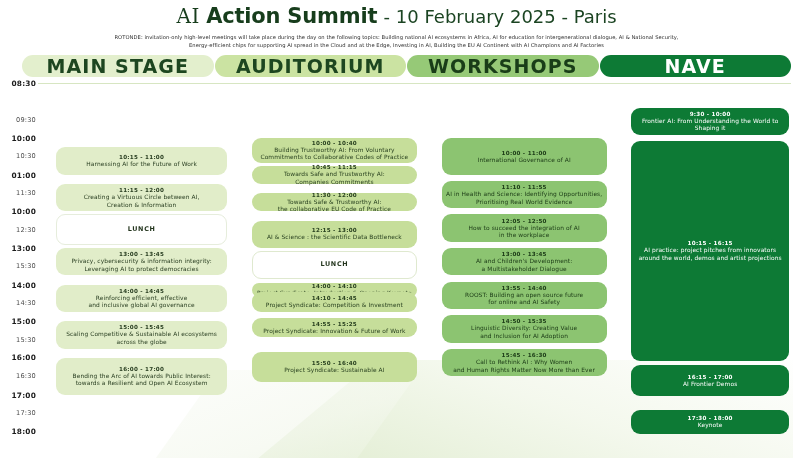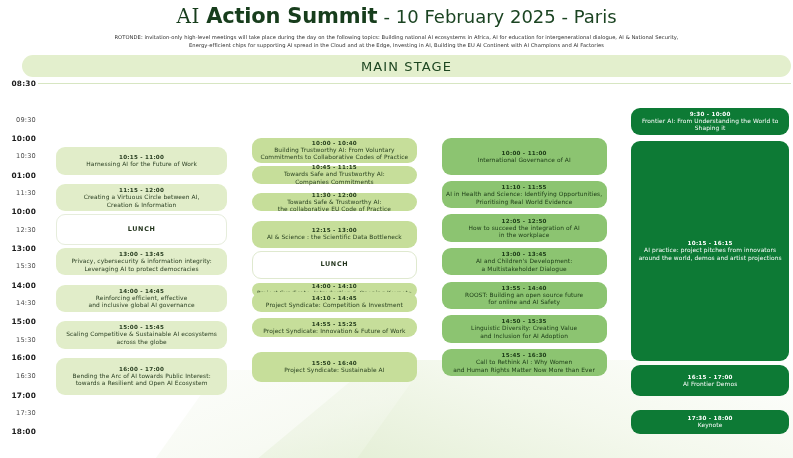--- a/index.html
+++ b/index.html
@@ -43,21 +43,21 @@
     font-size:5.2px;line-height:7.6px;color:#2c2c2c;letter-spacing:.05px;
   }
 
   
   .venues{
     position:relative;z-index:3;
     display:flex;margin:6px 2px 0 22px;gap:1px;height:22px;
   }
   .venue{
     flex:1 1 0;border-radius:11px;display:flex;align-items:center;justify-content:center;
-    font-weight:normal;font-size:13px;letter-spacing:1.1px;
+    font-weight:bold;font-size:19px;letter-spacing:1.1px;
   }
   .v-main{background:#e3efcd;color:#1d4620;}
   .v-aud{background:#cbe3a2;color:#1d4620;}
   .v-work{background:#96c977;color:#193d18;}
   .v-nave{background:#0d7a35;color:#ffffff;}
 
   
   .body{position:relative;z-index:2;margin-top:2px;height:385px;}
 
   .timecol{position:absolute;left:0;top:0;width:36px;height:385px;}
@@ -110,20 +110,23 @@
     <span class="rest">- 10 February 2025 - Paris</span>
   </div>
   <div class="rotonde">
     <div>ROTONDE: invitation-only high-level meetings will take place during the day on the following topics: Building national AI ecosystems in Africa, AI for education for intergenerational dialogue, AI &amp; National Security,</div>
     <div>Energy-efficient chips for supporting AI spread in the Cloud and at the Edge, Investing in AI, Building the EU AI Continent with AI Champions and AI Factories</div>
   </div>
 </div>
 
 <div class="venues">
   <div class="venue v-main">MAIN STAGE</div>
+  <div class="venue v-aud">AUDITORIUM</div>
+  <div class="venue v-work">WORKSHOPS</div>
+  <div class="venue v-nave">NAVE</div>
 </div>
 
 <div class="body">
   <div class="timecol" id="timecol">
       <div class="tlabel major" style="top: 0px; padding-right: 5px;">08:30</div>
       <div class="tlabel" style="top: 36.6316px; padding-right: 5px;">09:30</div>
       <div class="tlabel major" style="top: 54.9474px; padding-right: 5px;">10:00</div>
       <div class="tlabel" style="top: 73.2632px; padding-right: 5px;">10:30</div>
       <div class="tlabel major" style="top: 91.5789px; padding-right: 5px;">01:00</div>
       <div class="tlabel" style="top: 109.895px; padding-right: 5px;">11:30</div>

